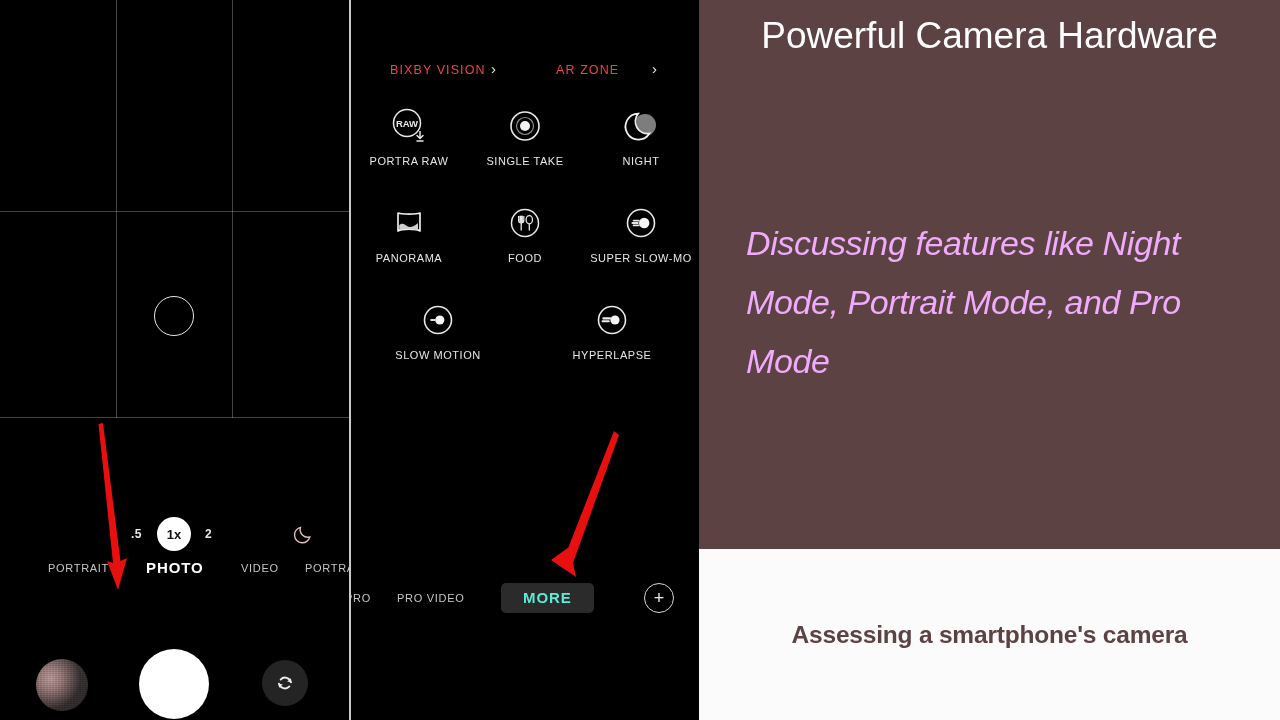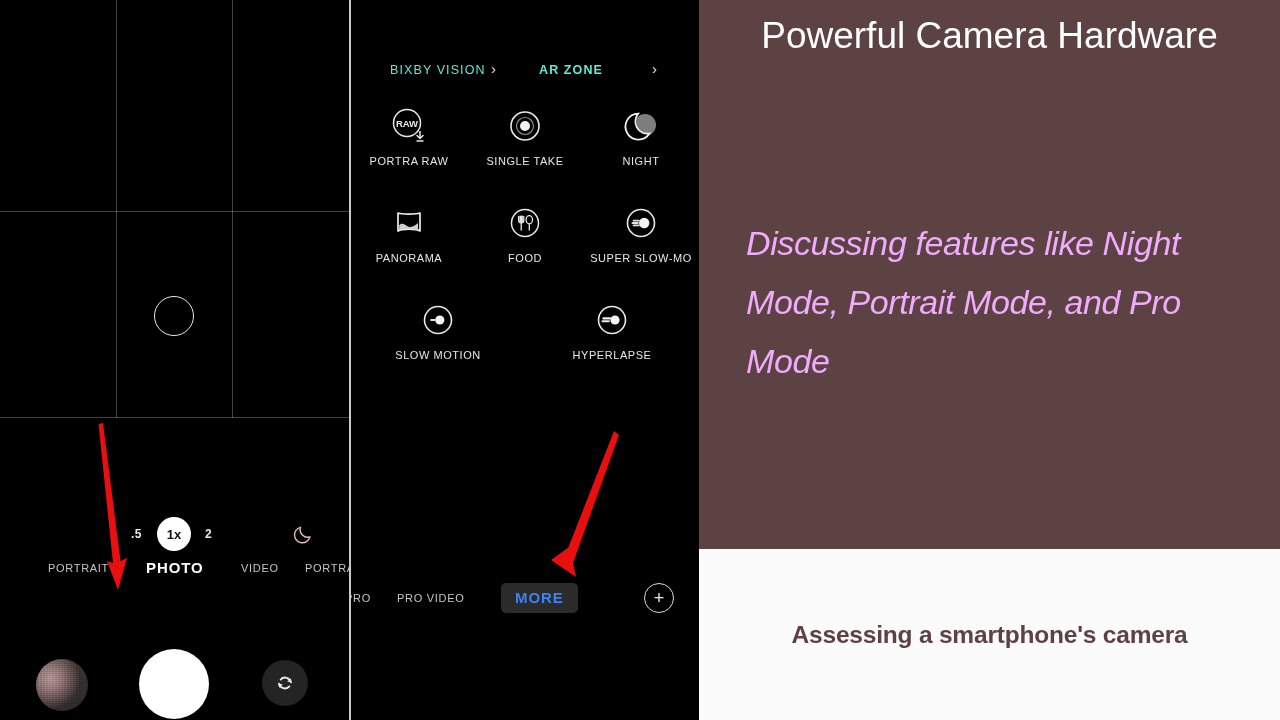--- a/index.html
+++ b/index.html
@@ -81,21 +81,21 @@
   .flip-btn {
     position:absolute; left:262px; top:660px; width:46px; height:46px;
     border-radius:50%; background:#242424;
     display:flex; align-items:center; justify-content:center;
   }
 
   
   .top-links { position:absolute; left:0; top:56px; width:348px; height:28px; }
   .top-link {
     position:absolute; top:0; height:28px; line-height:28px;
-    color:#5eead4; font-size:12.5px; letter-spacing:1.1px; white-space:nowrap;text-align:right;
+    color:#ef4444; font-size:12.5px; letter-spacing:1.1px; white-space:nowrap;text-align:right;
   }
   .top-chev { position:absolute; top:0; height:28px; line-height:26px; color:#e4e4e4; font-size:15px; }
 
   .mode-grid {
     position:absolute; left:0; top:103px; width:348px;
   }
   .grid-row { display:flex; height:97px; }
   .grid-cell { flex:1 1 0; display:flex; flex-direction:column; align-items:center; }
   .cell-icon { height:46px; display:flex; align-items:center; justify-content:center; }
   .cell-label {
@@ -104,22 +104,22 @@
   }
 
   .mode-strip-r {
     position:absolute; left:0; top:578px; width:348px; height:40px;
   }
   .mode-item-r {
     position:absolute; top:0; height:40px; line-height:40px;
     font-size:11px; letter-spacing:.7px; white-space:nowrap; color:#c6c6c6;
   }
   .mode-item-r.active {
-    color:#3b82f6; font-weight:bold; font-size:15px; letter-spacing:.9px;
-    background:#2b2b2b; border-radius:5px; padding:0 14px; height:30px; line-height:30px; top:5px;
+    color:#5eead4; font-weight:bold; font-size:15px; letter-spacing:.9px;
+    background:#2b2b2b; border-radius:5px; padding:0 22px; height:30px; line-height:30px; top:5px;
   }
   .plus-btn {
     position:absolute; left:293px; top:583px; width:30px; height:30px;
     border-radius:50%; border:1.3px solid #d8d8d8;
     display:flex; align-items:center; justify-content:center;
     color:#e8e8e8; font-size:18px; line-height:1;
   }
 
   
   .arrow-svg { position:absolute; pointer-events:none; z-index:30; }
@@ -197,21 +197,21 @@
     </div>
   </div>
 
   <div class="panel-divider"></div>
 
   <div class="phone" id="phone-right">
 
     <div class="top-links">
       <div class="top-link" style="left:39px;">BIXBY VISION</div>
       <div class="top-chev" style="left:140px;">›</div>
-      <div class="top-link" style="left:188px;font-weight:bold;">AR ZONE</div>
+      <div class="top-link" style="left:205px;">AR ZONE</div>
       <div class="top-chev" style="left:301px;">›</div>
     </div>
 
     <div class="mode-grid">
 
       <div class="grid-row">
         <div class="grid-cell">
           <div class="cell-icon">
             <svg width="44" height="44" viewBox="0 0 44 44" aria-hidden="true">
               <circle cx="20" cy="19" r="13.5" fill="none" stroke="#e8e8e8" stroke-width="1.5"></circle>

